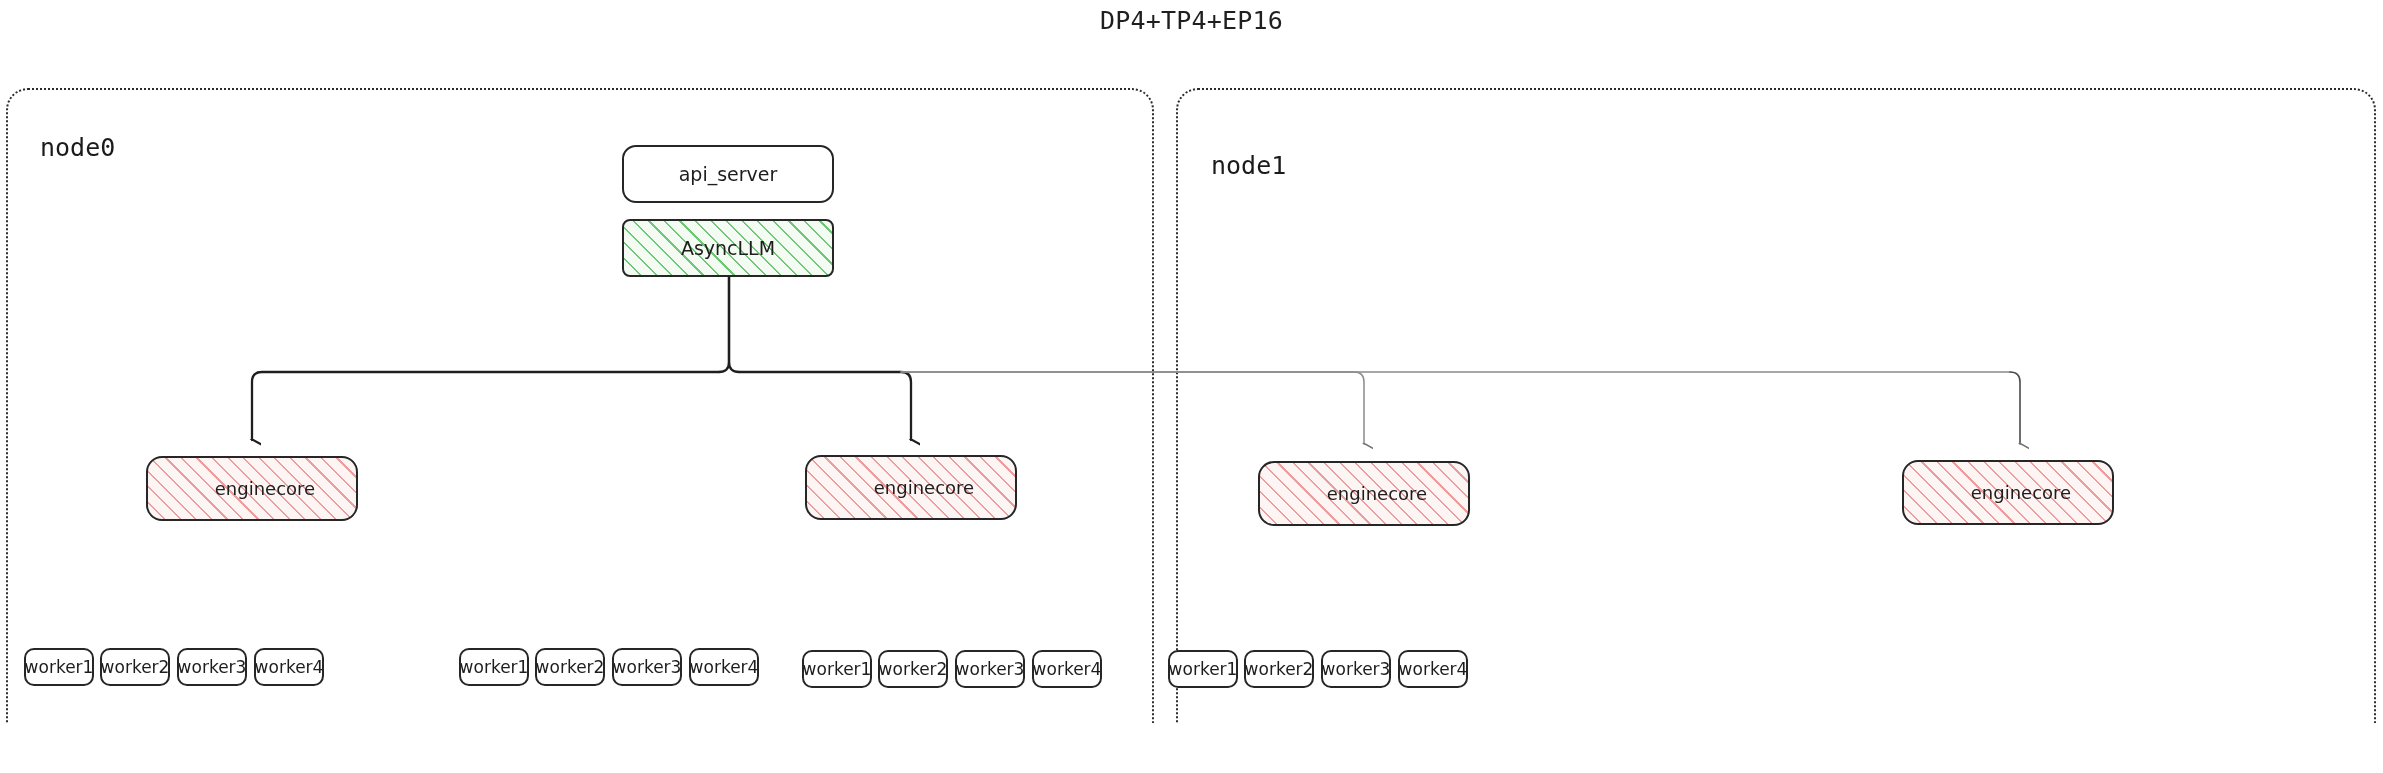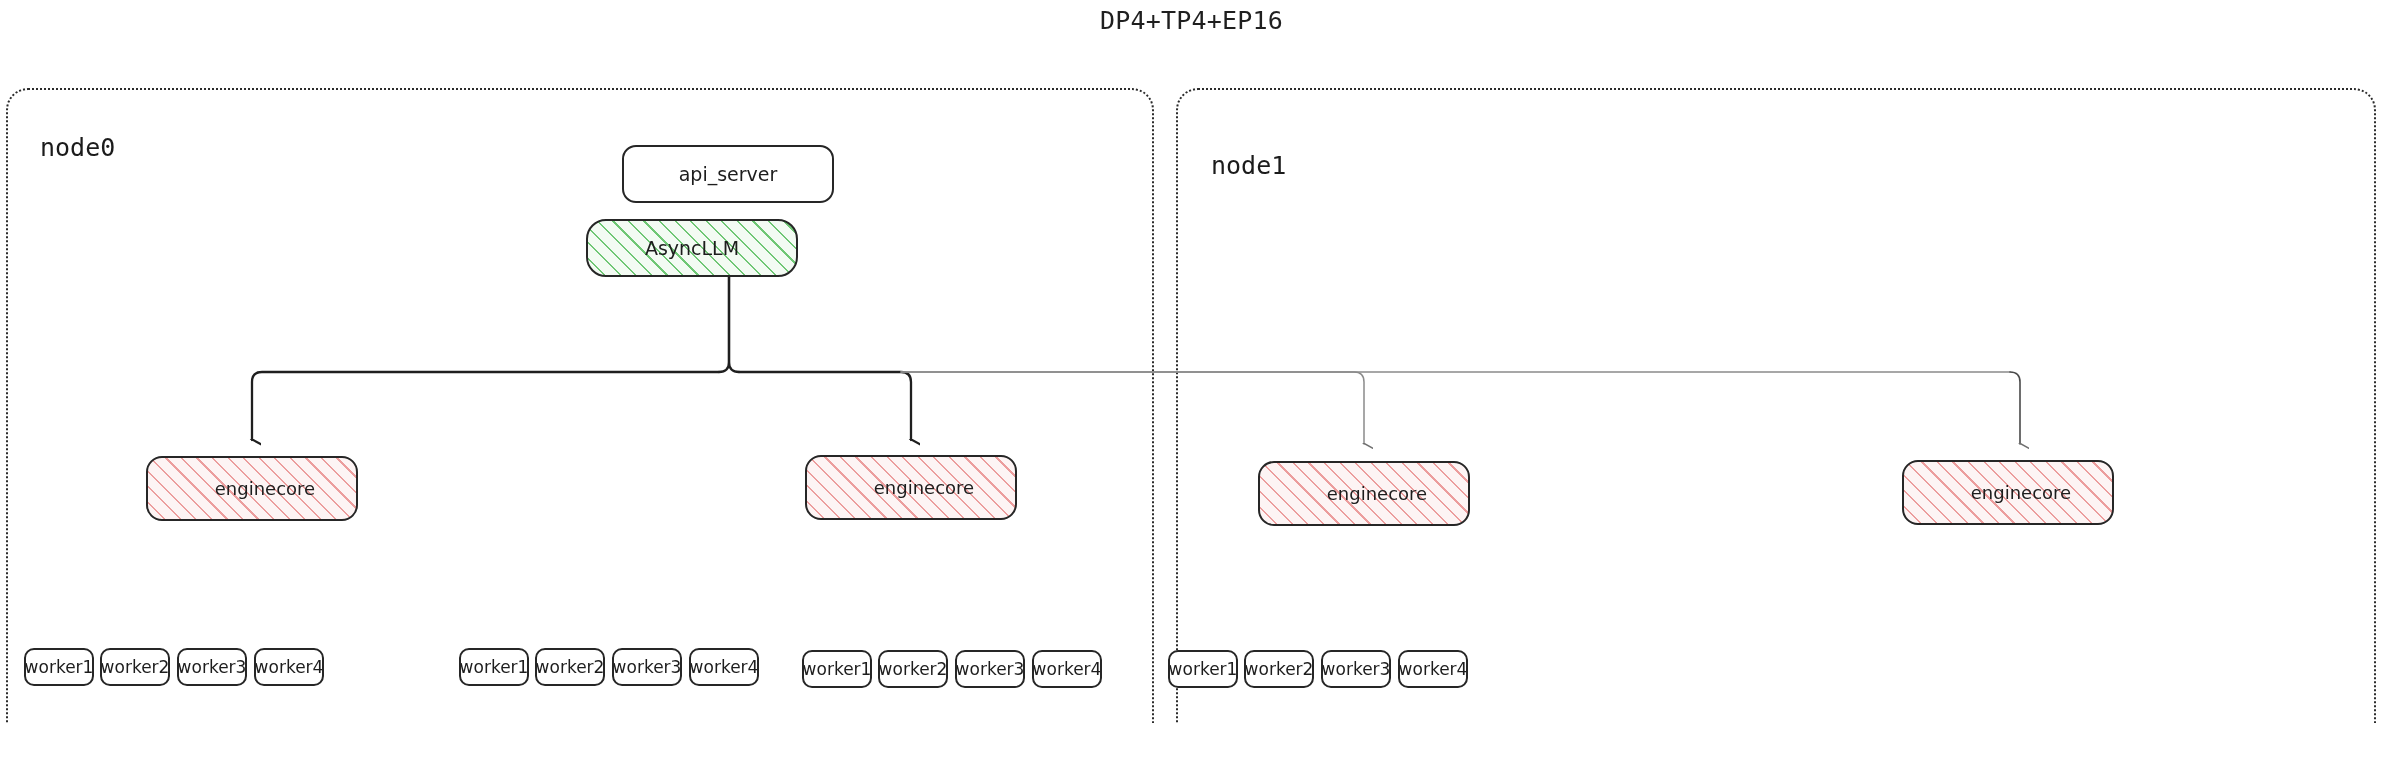--- a/index.html
+++ b/index.html
@@ -72,22 +72,22 @@
   
   #api-server {
     left: 622px; top: 145px; width: 212px; height: 58px;
     border-radius: 14px;
     font-size: 19px;
     z-index: 4;
   }
 
   
   #asyncllm {
-    left: 586px; top: 219px; width: 212px; height: 58px;
-    border-radius: 20px;
+    left: 622px; top: 219px; width: 212px; height: 58px;
+    border-radius: 8px;
     font-size: 19px;
     z-index: 4;
     background-color: #f3fbf3;
     background-image: repeating-linear-gradient(
       45deg,
       rgba(104,196,110,0.95) 0px,
       rgba(104,196,110,0.95) 1.6px,
       rgba(0,0,0,0) 1.6px,
       rgba(0,0,0,0) 11px
     );

